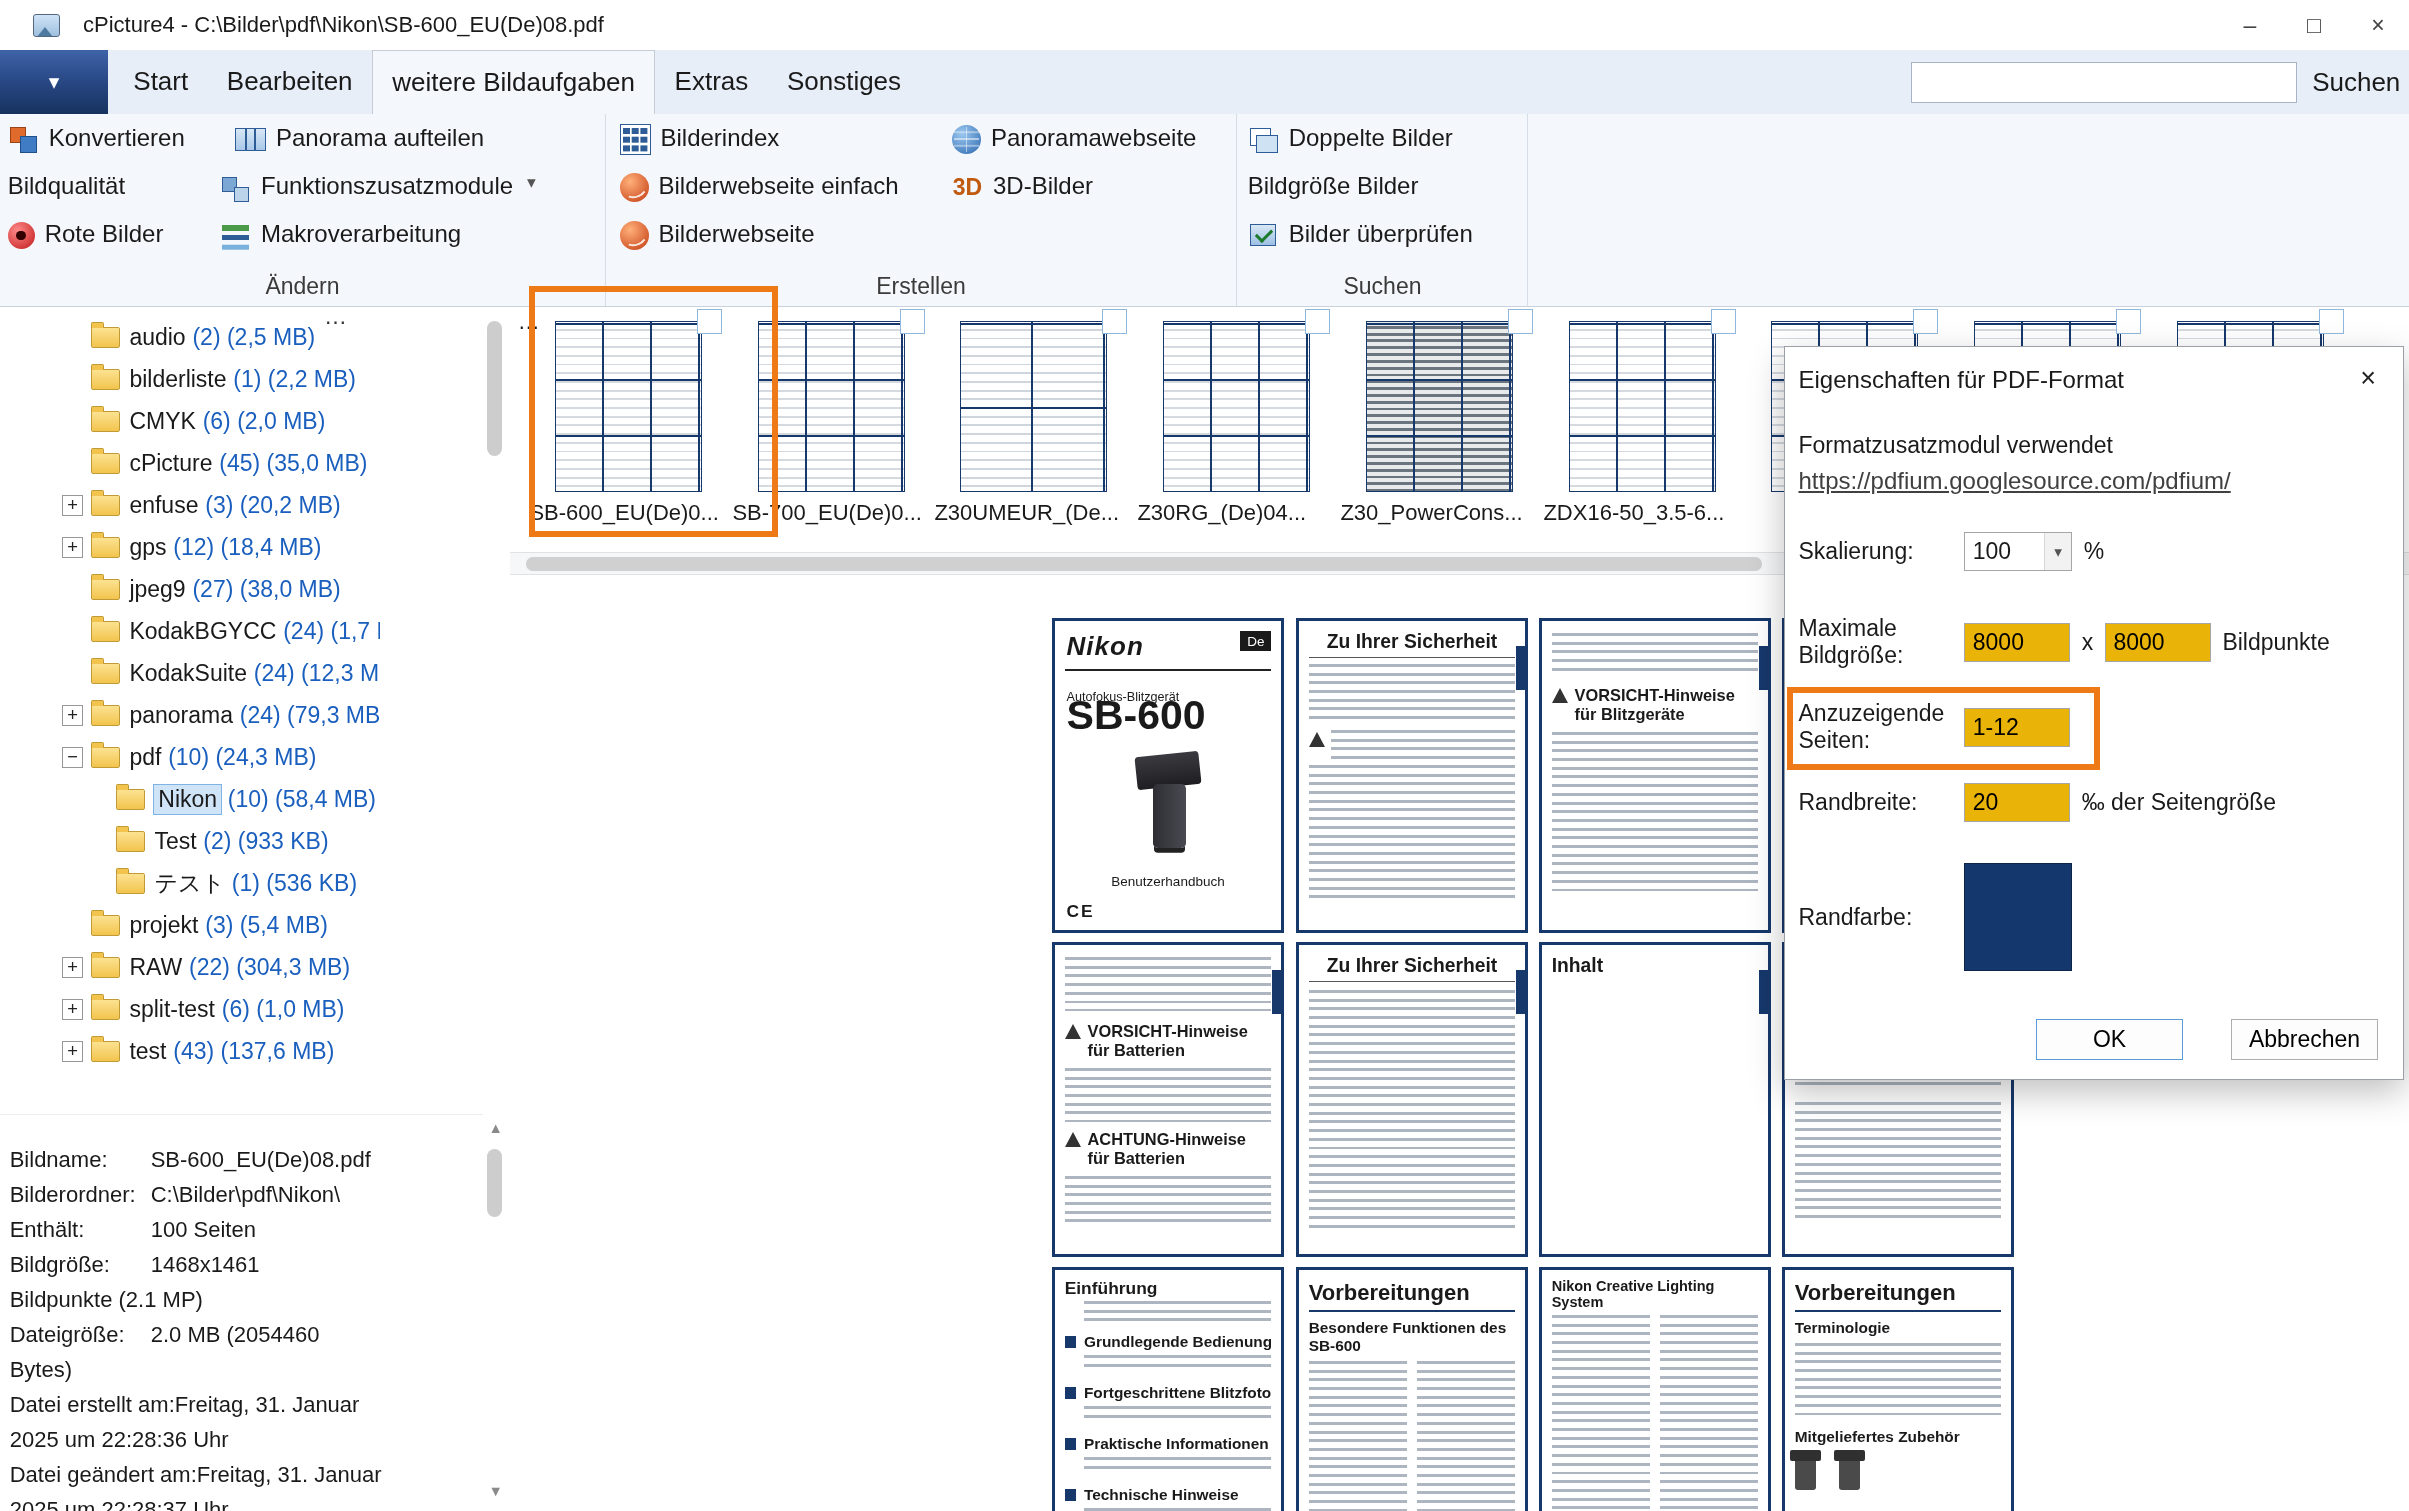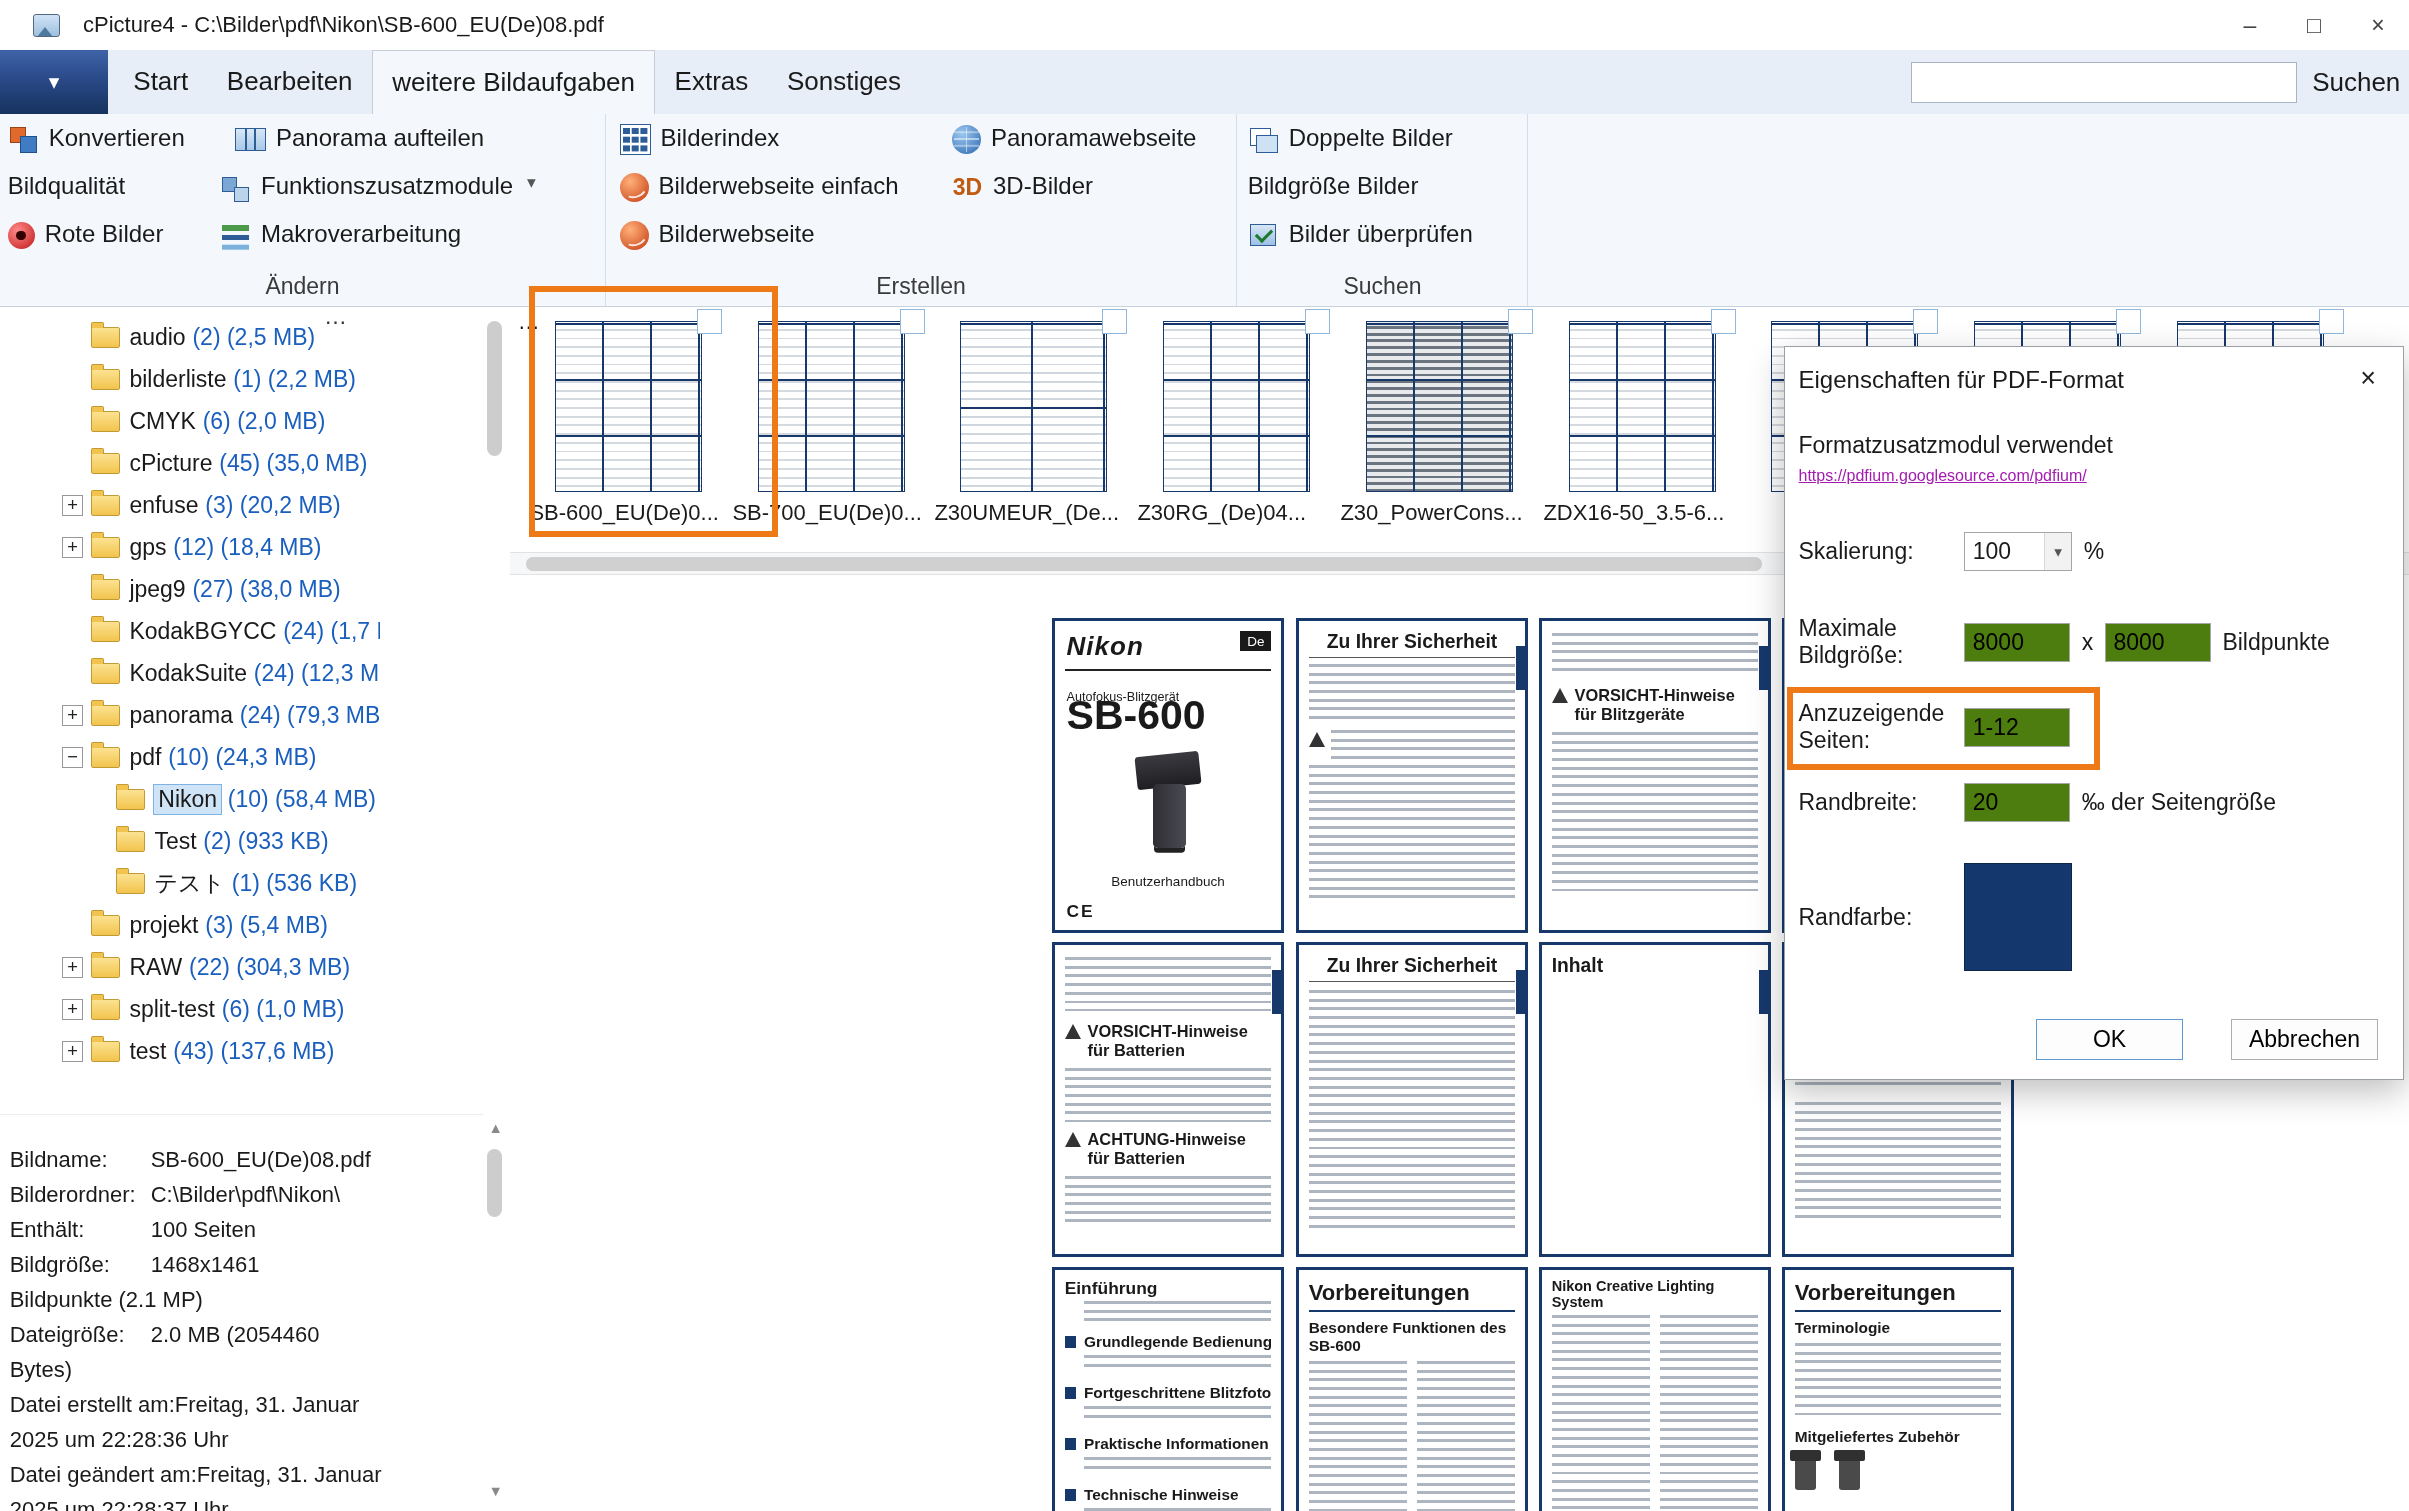--- a/index.html
+++ b/index.html
@@ -136,24 +136,24 @@
   .cv-flash::after{content:"";position:absolute;left:42px;top:30px;width:33px;height:64px;background:linear-gradient(90deg,#2e2e34,#4a4a52);border-radius:4.8px;box-shadow:0 5.8px 0 -1px #222}
   .cv-cap{position:absolute;left:0;right:0;bottom:41px;text-align:center;font-size:13.5px}
   .cv-ce{position:absolute;left:11.6px;bottom:7.7px;font-size:17.4px;font-weight:bold;letter-spacing:1.9px}
 
   
   .dialog{position:absolute;left:1784px;top:346px;width:620px;height:734px;background:#fff;border:1px solid #9aa0a6;
           box-shadow:0 11.6px 33px rgba(0,0,0,.26);z-index:20}
   .dlg-title{position:absolute;left:13.5px;top:19.3px;font-size:24px}
   .dlg-close{position:absolute;right:15.4px;top:11.6px;font-size:27px;color:#222;width:39px;height:39px;text-align:center;line-height:39px;cursor:pointer}
   .dlg-plugin{position:absolute;left:13.5px;top:85px;font-size:23px}
-  .dlg-link{position:absolute;left:13.5px;top:120px;font-size:16px;color:#a21caf;text-decoration:underline;cursor:pointer}
+  .dlg-link{position:absolute;left:13.5px;top:120px;font-size:24px;color:#404040;text-decoration:underline;cursor:pointer}
   .drow{position:absolute;left:13.5px;display:flex;align-items:center;gap:11.6px;font-size:23px}
   .dlbl{flex:none;width:154px;line-height:27px}
-  .din{flex:none;width:106px;height:39px;border:1px solid #a6a6a6;background:#4d7c0f;font-size:23px;padding:0 7.7px;font-family:inherit;outline:none}
+  .din{flex:none;width:106px;height:39px;border:1px solid #a6a6a6;background:#eab308;font-size:23px;padding:0 7.7px;font-family:inherit;outline:none}
   .combo{flex:none;width:108px;height:39px;border:1px solid #a6a6a6;background:#fff;display:flex;align-items:center;cursor:pointer}
   .combo-val{flex:1;padding-left:7.7px}
   .combo-btn{flex:none;width:27px;height:100%;display:flex;align-items:center;justify-content:center;color:#555;font-size:15.4px;background:#f2f2f2;border-left:1px solid #d8d8d8}
   .swatch{flex:none;width:108px;height:108px;background:#14386e;border:1px solid #0d2547;cursor:pointer}
   .btn{position:absolute;width:147px;height:41px;font-size:23px;font-family:inherit;background:#fdfdfd;cursor:pointer}
   .btn.ok{left:251px;top:672px;border:1.9px solid #5b9bd5}
   .btn.cancel{left:446px;top:672px;border:1px solid #adadad}
 
   
   .anno{position:absolute;border:6.8px solid #ee7a17;z-index:30;pointer-events:none;background:transparent}

